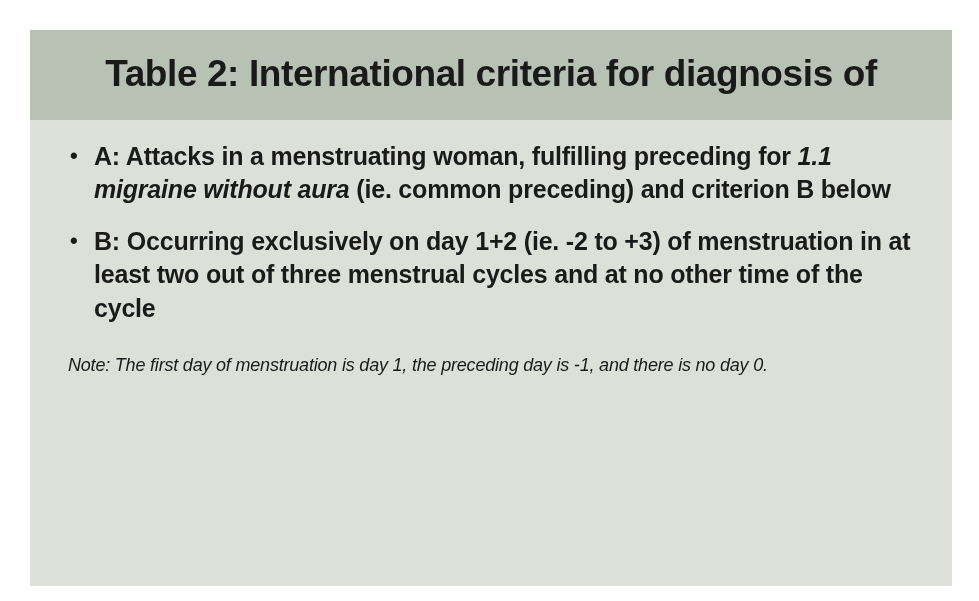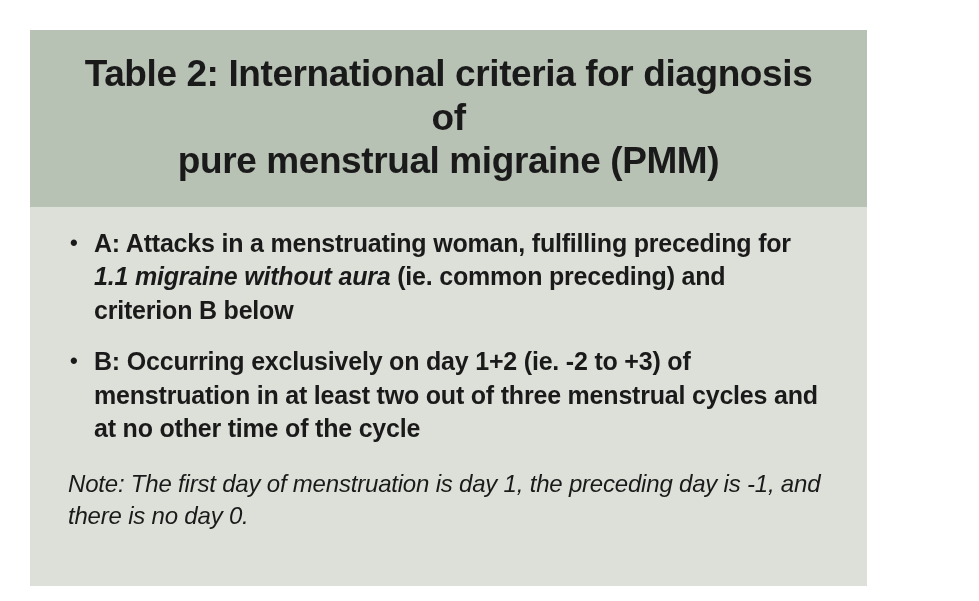--- a/index.html
+++ b/index.html
@@ -10,21 +10,21 @@
     width: 979px;
     height: 601px;
     background: #ffffff;
     font-family: "Liberation Sans", sans-serif;
     overflow: hidden;
   }
   .table-figure {
     position: absolute;
     left: 30px;
     top: 30px;
-    width: 837px;
+    width: 922px;
     height: 556px;
     background: #dde0d9;
     box-sizing: border-box;
   }
   .table-header {
     background: #b7c2b4;
     padding: 22px 34px 24px 34px;
     box-sizing: border-box;
   }
   .table-title {
@@ -64,36 +64,36 @@
     position: absolute;
     left: 2px;
     top: 0;
     font-size: 22px;
     line-height: 1.45;
   }
   .criteria-item .ital {
     font-style: italic;
   }
   .table-note {
-    margin: 22px 0 0 0;
+    margin: 28px 0 0 0;
     font-family: "Liberation Sans", sans-serif;
     font-style: italic;
-    font-size: 24px;
+    font-size: 18px;
     line-height: 1.35;
     color: #1a1a1a;
     letter-spacing: -0.2px;
   }
 </style>
 </head>
 <body>
 
 <div class="table-figure">
 
   <div class="table-header">
-    <h1 class="table-title"><span>Table 2: International criteria for diagnosis of</span><br><span>pure menstrual migraine (PMM)</span></h1>
+    <h1 class="table-title"><span>Table 2: International criteria for diagnosis of</span><br></h1>
   </div>
 
   <div class="table-body">
     <ul class="criteria-list">
       <li class="criteria-item">
         <span class="bullet">•</span><span>A: Attacks in a menstruating woman, fulfilling preceding for </span><span class="ital">1.1 migraine without aura</span><span> (ie. common preceding) and criterion B below</span>
       </li>
       <li class="criteria-item">
         <span class="bullet">•</span><span>B: Occurring exclusively on day 1+2 (ie. -2 to +3) of menstruation in at least two out of three menstrual cycles and at no other time of the cycle</span>
       </li>

